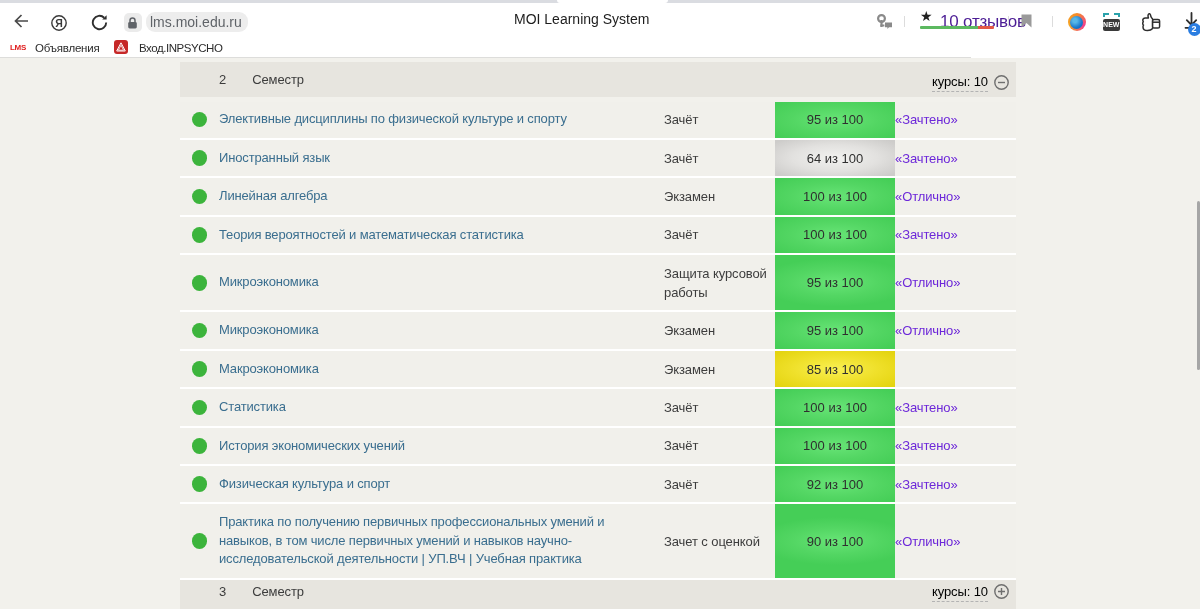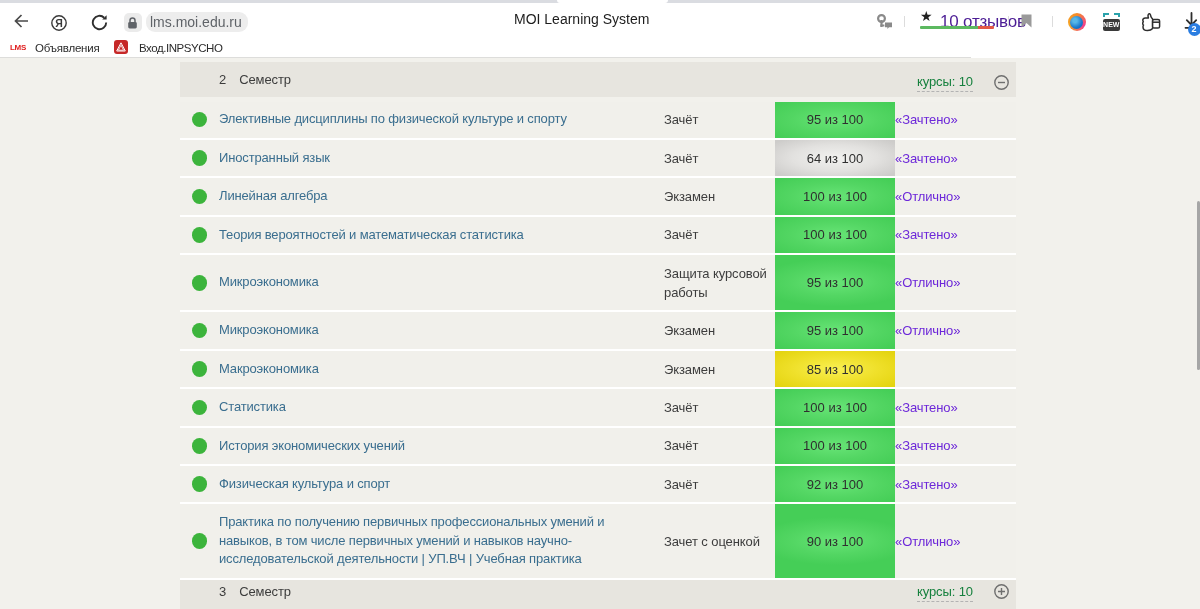--- a/index.html
+++ b/index.html
@@ -34,23 +34,23 @@
 #bookbar{position:absolute;left:0;top:38px;width:971px;height:19.5px;background:#fff;border-bottom:1px solid #dddddb}
 #lmslogo{position:absolute;left:10px;top:5px;color:#e01f1f;font-size:8px;font-weight:bold;letter-spacing:-0.3px}
 #bm1{position:absolute;left:35px;top:3.5px;font-size:11.5px;color:#2b2b2b;letter-spacing:-0.2px}
 #inpsy{position:absolute;left:114px;top:1.5px;width:14px;height:14px;background:#c62828;border-radius:3px}
 #bm2{position:absolute;left:139px;top:3.5px;font-size:11.5px;color:#2b2b2b;letter-spacing:-0.45px}
 
 #content{position:absolute;left:0;top:58px;width:1200px;height:551px;background:#f2f1ec}
 #gtable{position:absolute;left:180px;top:4px;width:836px}
 .shead{height:35px;background:#e7e5df;display:flex;align-items:center;font-size:13px;color:#3c3c3c;margin-bottom:4.5px;letter-spacing:-0.1px}
 .shead .num{margin-left:39px}
-.shead .nm{margin-left:13px}
+.shead .nm{margin-left:26px}
 .shead .right{margin-left:auto;display:flex;align-items:center;padding-right:7px;position:relative;top:3px}
-.kursy{color:#15803d;font-size:13px;border-bottom:1px dashed #b3b3b3;margin-right:21px;padding-bottom:2px}
+.kursy{color:#000000;font-size:13px;border-bottom:1px dashed #b3b3b3;margin-right:6px;padding-bottom:2px}
 .cicon{width:15px;height:15px}
 .row{display:flex;background:#f1f0eb;border-bottom:2.4px solid #fff;min-height:38.4px}
 .c1{width:39px;display:flex;align-items:center;justify-content:center}
 .dot{width:15.5px;height:15.5px;border-radius:50%;background:#3cb43c}
 .c2{width:445px;display:flex;align-items:center;color:#3a6e8f;font-size:13px;letter-spacing:-0.15px;line-height:18.6px}
 .c3{width:111px;display:flex;align-items:center;color:#3d3d3d;font-size:13px;letter-spacing:-0.1px;line-height:19px}
 .c4{width:120px;display:flex;align-items:center;justify-content:center;font-weight:normal;font-size:13px;color:#2f2f2f}
 .c5{flex:1;display:flex;align-items:center;color:#6d28d9;font-size:13px;letter-spacing:-0.1px}
 .g{background:radial-gradient(ellipse 78px 24px at center,#67e476 0%,#53d663 55%,#45ce57 100%)}
 .n{background:radial-gradient(ellipse 78px 24px at center,#f2f2f0 0%,#e2e1df 55%,#cdccca 100%)}

